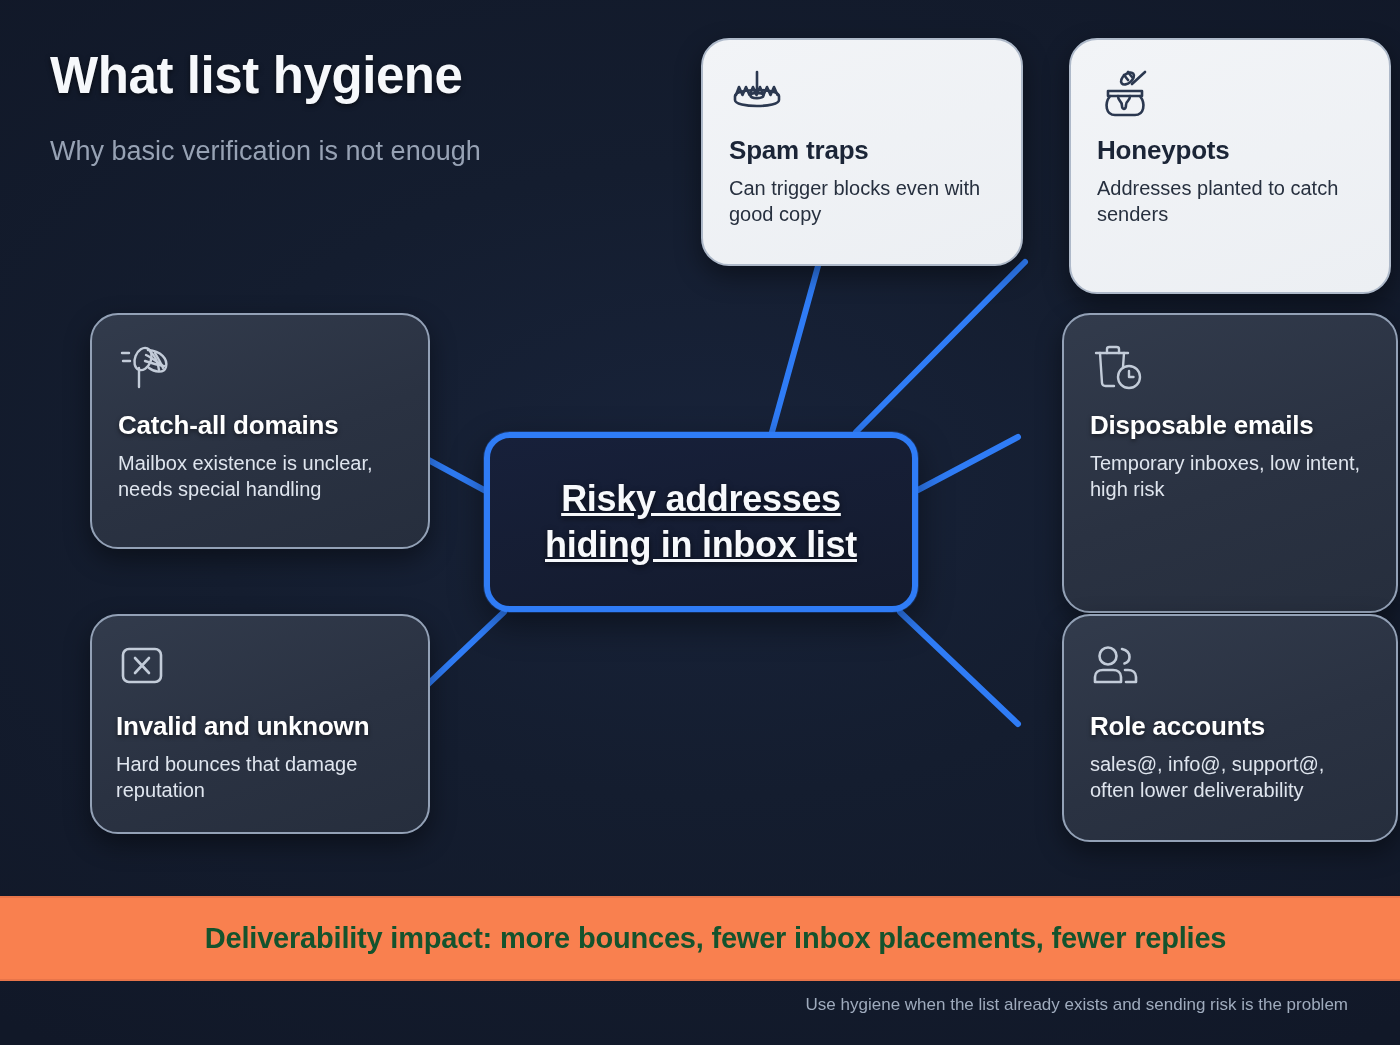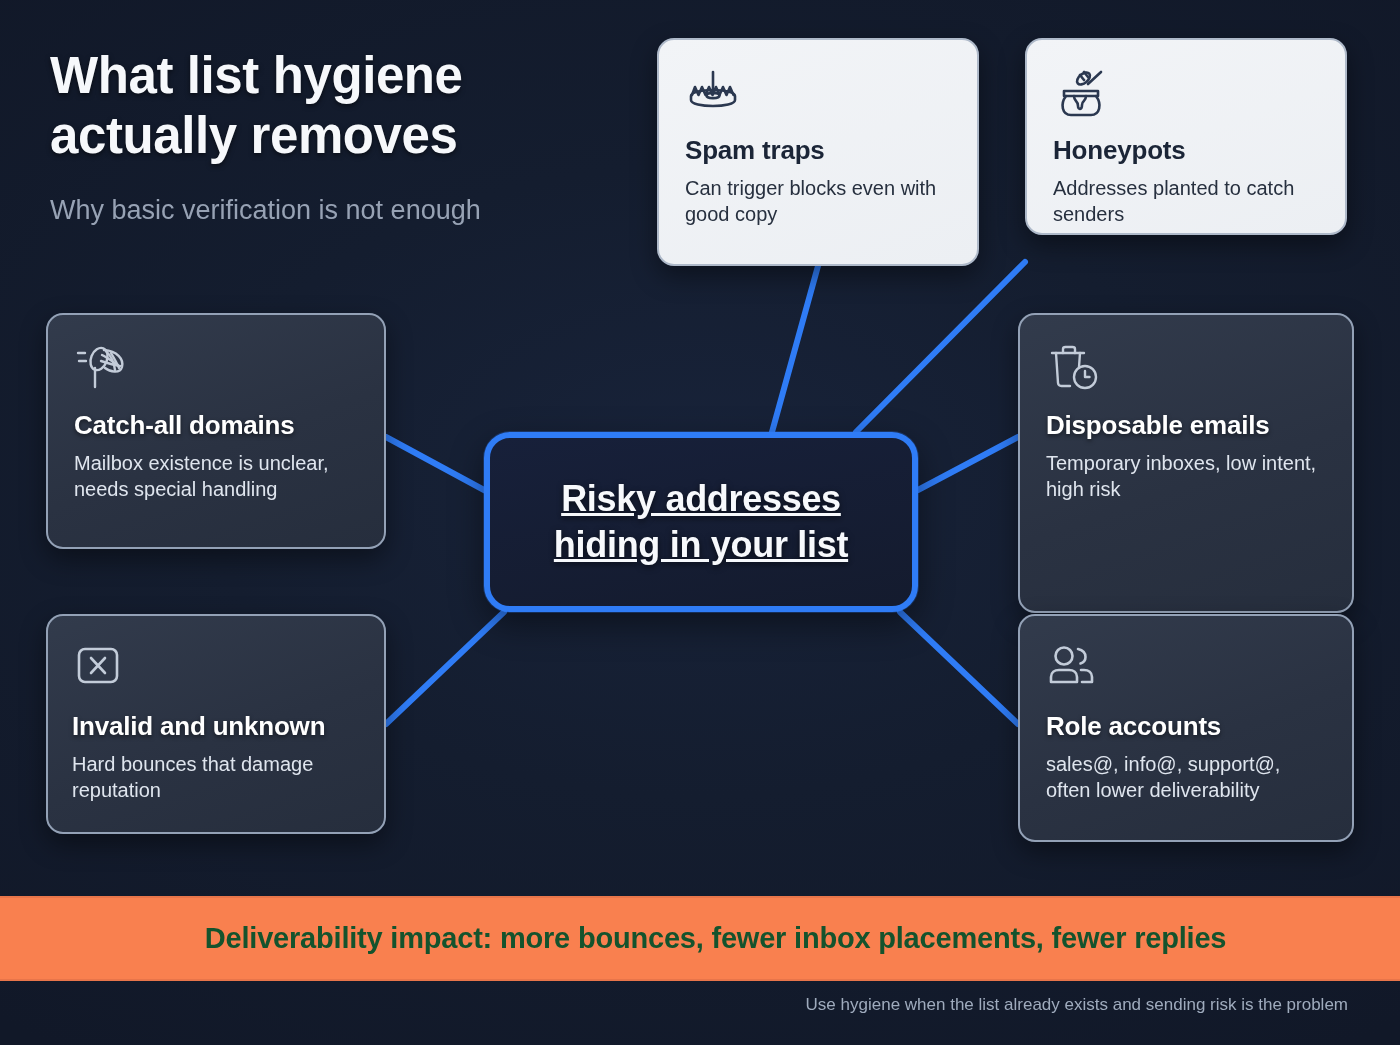--- a/index.html
+++ b/index.html
@@ -24,23 +24,24 @@
     color:#f6f8fb; letter-spacing:-0.4px;
     text-shadow:0 2px 5px rgba(0,0,0,.55);
   }
   .subtitle {
     margin-top:29px; font-size:27px; color:#97a2b4; line-height:1.25;
   }
 
   
   .card {
     position:absolute; z-index:3;
-    border-radius:17px;
+    border-radius:28px;
     padding:24px 26px 22px 26px;
     box-shadow:0 10px 26px rgba(0,0,0,.42);
+    margin-left:44px;
   }
   .card.dark {
     background:linear-gradient(160deg,#323b4c 0%,#2a3242 55%,#262e3d 100%);
     border:2.5px solid #93a1b6;
   }
   .card.light {
     background:linear-gradient(160deg,#f2f4f7 0%,#eceff3 100%);
     border:2.5px solid #aeb9c9;
   }
   .card .icon { display:block; height:56px; margin-bottom:16px; }
@@ -50,21 +51,21 @@
     margin-bottom:9px;
   }
   .card p { font-size:20px; line-height:1.32; }
   .card.dark h3 { color:#ffffff; text-shadow:0 2px 4px rgba(0,0,0,.5); }
   .card.dark p  { color:#dfe5ee; }
   .card.light h3 { color:#1b2537; }
   .card.light p  { color:#27303f; }
 
   
   #card-spam      { left:657px;  top:38px;  width:322px; height:228px; }
-  #card-honey     { left:1025px; top:38px;  width:322px; height:197px; }
+  #card-honey     { left:1025px; top:38px;  width:322px; height:256px; }
   #card-catchall  { left:46px;   top:313px; width:340px; height:236px; }
   #card-invalid   { left:46px;   top:614px; width:340px; height:220px;padding-left:24px; }
   #card-disposable{ left:1018px; top:313px; width:336px; height:300px; }
   #card-role      { left:1018px; top:614px; width:336px; height:228px; }
 
   
   #center-node {
     position:absolute; z-index:5;
     left:484px; top:432px; width:434px; height:180px;
     border-radius:26px;
@@ -111,21 +112,20 @@
       <line x1="818" y1="266" x2="772" y2="432"></line>
       <line x1="1025" y1="262" x2="856" y2="432"></line>
       <line x1="1018" y1="437" x2="918" y2="490"></line>
       <line x1="1018" y1="724" x2="900" y2="612"></line>
     </g>
   </svg>
 
   <div class="header">
     <div class="title">
       <div>What list hygiene</div>
-      <div>actually removes</div>
     </div>
     <div class="subtitle">Why basic verification is not enough</div>
   </div>
 
   <div class="card light" id="card-spam">
     <span class="icon">
       <svg width="56" height="56" viewBox="0 0 56 56" fill="none" stroke="#2b3850" stroke-width="2.6" stroke-linecap="round" stroke-linejoin="round">
         <line x1="28" y1="8" x2="28" y2="30"></line>
         <ellipse cx="28" cy="31.5" rx="6.5" ry="2.6"></ellipse>
         <path d="M6 32 C6 24 50 24 50 32 L50 36 C50 44 6 44 6 36 Z"></path>
@@ -204,21 +204,21 @@
         <path d="M35 30 L38 30 C42.4 30 46 32.6 46 37 L46 42 L36 42"></path>
       </svg>
     </span>
     <h3>Role accounts</h3>
     <p>sales@, info@, support@, often lower deliverability</p>
   </div>
 
   <div id="center-node">
     <div class="center-text">
       <div>Risky addresses</div>
-      <div>hiding in your list</div>
+      <div>hiding in inbox list</div>
     </div>
   </div>
 
   <div id="banner">
     <span class="banner-text">Deliverability impact: more bounces, fewer inbox placements, fewer replies</span>
   </div>
 
   <div id="footer">
     <span class="footer-text">Use hygiene when the list already exists and sending risk is the problem</span>
   </div>

